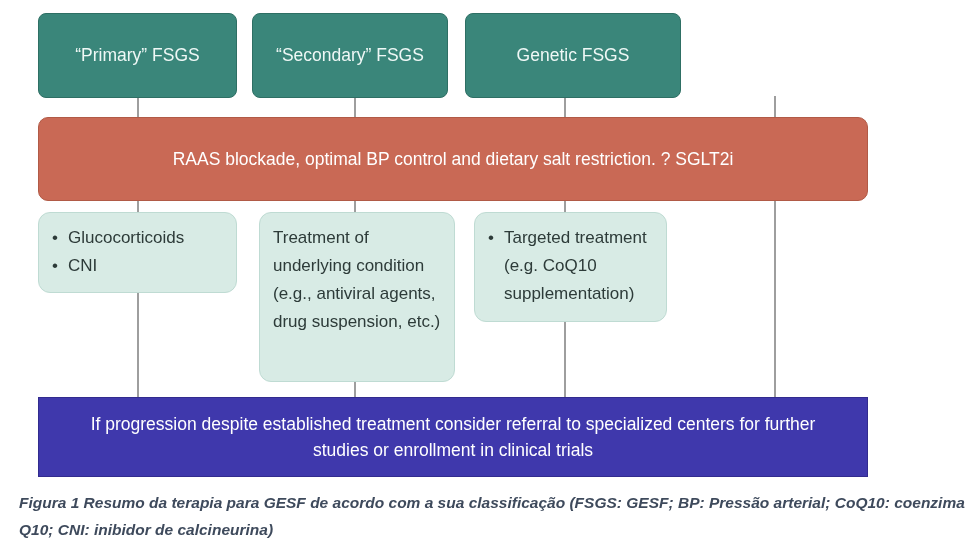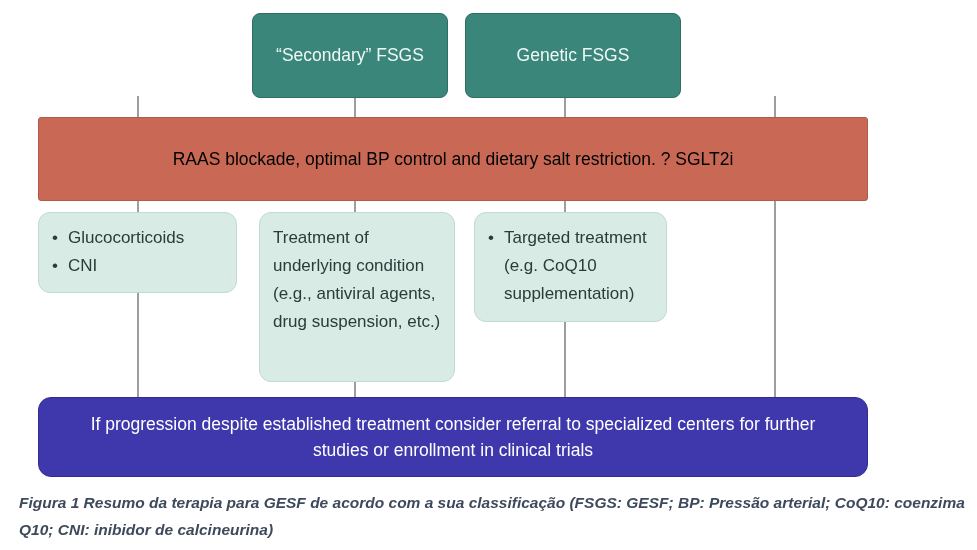--- a/index.html
+++ b/index.html
@@ -31,22 +31,22 @@
     font-size: 17.5px;
     display: flex; align-items: center; justify-content: center;
     text-align: center;
     line-height: 1.35;
     padding: 4px 10px;
   }
   .raas-box {
     left: 38px; top: 117px; width: 830px; height: 84px;
     background: #c96955;
     border: 1.5px solid #b15a46;
-    border-radius: 3px;
-    color: #000000;
+    border-radius: 10px;
+    color: #ffffff;
     font-size: 17.5px;
     display: flex; align-items: center; justify-content: center;
     text-align: center;
     padding: 20px 16px;
   }
   .treatment-box {
     top: 212px;
     background: #d8ebe5;
     border: 1.5px solid #bfdbd3;
     border-radius: 12px;
@@ -55,21 +55,21 @@
     line-height: 28px;
     padding: 11px 13px;
   }
   .bullet-line { display: flex; }
   .bullet-glyph { width: 16px; flex: 0 0 16px; }
   .bullet-text { flex: 1; }
   .referral-box {
     left: 38px; top: 397px; width: 830px; height: 80px;
     background: #3f38ac;
     border: 1.5px solid #322b8e;
-    border-radius: 13px;
+    border-radius: 0;
     color: #ffffff;
     font-size: 17.5px;
     line-height: 26px;
     display: flex; align-items: center; justify-content: center;
     text-align: center;
     padding: 4px 24px;
   }
   .caption {
     position: absolute;
     left: 19px; top: 489px; width: 960px;
@@ -83,20 +83,23 @@
 </head>
 <body>
 
 <div class="canvas">
 
   <div class="connector" style="left:137px"></div>
   <div class="connector" style="left:354px"></div>
   <div class="connector" style="left:564px"></div>
   <div class="connector" style="left:774px"></div>
 
+  <div class="box header-box" style="left:38px;width:199px">
+    <span>“Primary” FSGS</span>
+  </div>
   <div class="box header-box" style="left:252px;width:196px">
     <span>“Secondary” FSGS</span>
   </div>
   <div class="box header-box" style="left:465px;width:216px">
     <span>Genetic FSGS</span>
   </div>
 
   <div class="box raas-box">
     <span>RAAS blockade, optimal BP control and dietary salt restriction. ? SGLT2i</span>
   </div>

